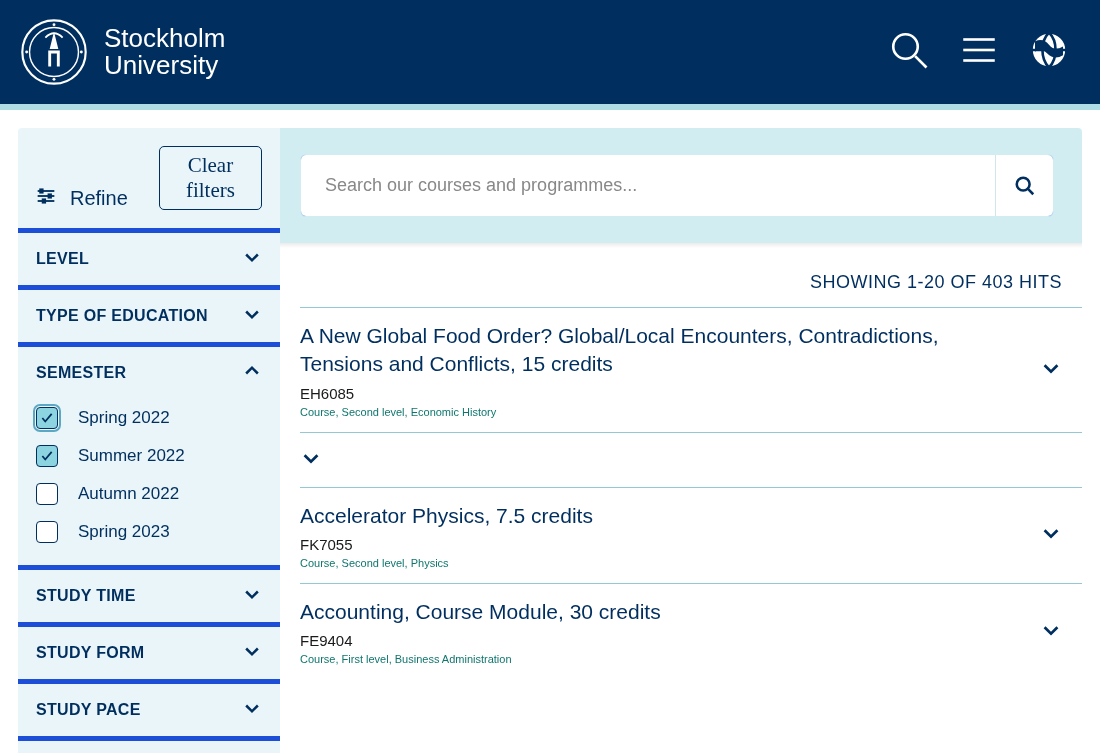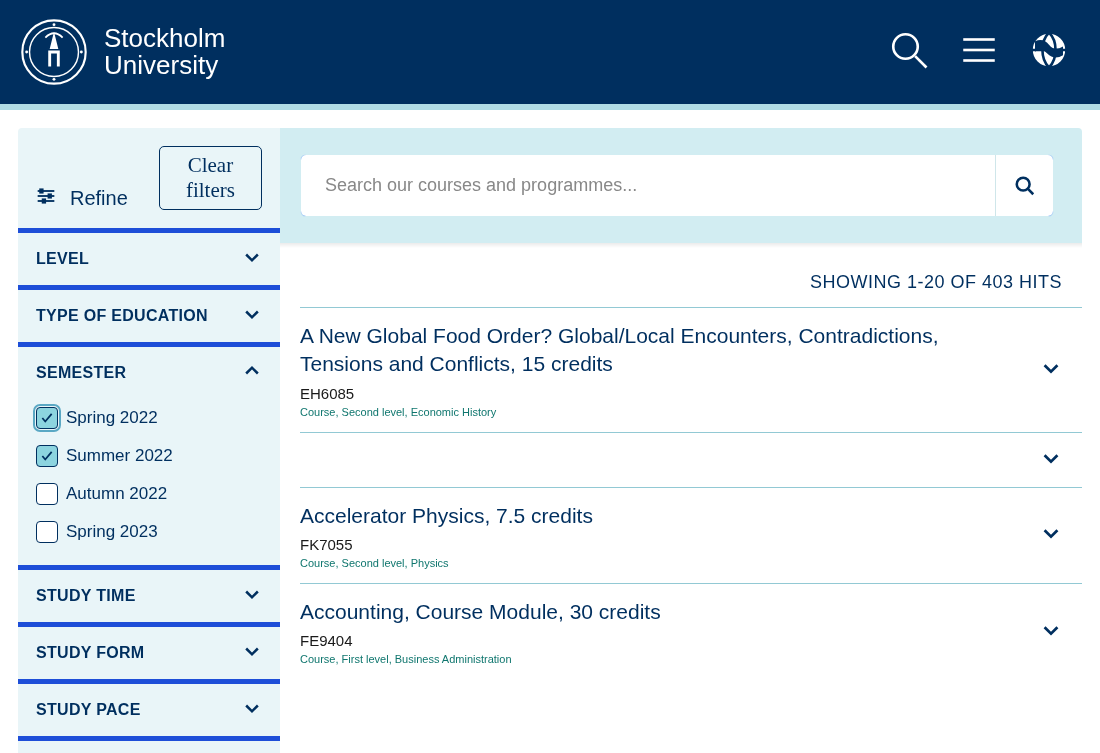--- a/index.html
+++ b/index.html
@@ -18,39 +18,39 @@
 .refine-row { display: flex; align-items: flex-end; justify-content: space-between; padding: 0 18px 18px 18px; gap: 31px; }
 .refine-left { display: flex; align-items: center; gap: 14px; }
 .refine-icon svg { width: 20px; height: 20px; }
 .refine-label { font-size: 20px; color: #002f5f; }
 .clear-btn { border: 1.5px solid #002f5f; background: transparent; color: #002f5f; padding: 6px 12px; border-radius: 5px; font-size: 21px; cursor: pointer; font-family: Liberation Serif, serif; }
 .filter-group { border-top: 5px solid #1d4ed8; }
 .filter-header { display: flex; align-items: center; justify-content: space-between; padding: 14px 18px; cursor: pointer; }
 .filter-title { font-size: 16px; font-weight: 600; letter-spacing: 0.3px; color: #002f5f; text-transform: uppercase; }
 .filter-chevron svg { width: 20px; height: 20px; }
 .filter-options { padding: 0 18px 14px 18px; }
-.option-row { display: flex; align-items: center; gap: 8px; padding: 8px 0; cursor: pointer; }
+.option-row { display: flex; align-items: center; gap: 20px; padding: 8px 0; cursor: pointer; }
 .checkbox { width: 22px; height: 22px; border: 1.5px solid #002f5f; border-radius: 4px; background: #fff; display: flex; align-items: center; justify-content: center; flex-shrink: 0; }
 .checkbox.checked { background: #8cd4df; }
 .checkbox.checked.focused { outline: 2px solid #5aa8c4; outline-offset: 1px; }
 .checkbox svg { width: 14px; height: 14px; display: none; }
 .checkbox.checked svg { display: block; }
 .option-label { font-size: 17px; color: #002f5f; }
 
 .main { flex: 1; }
 .search-panel { background: #d2edf2; padding: 26px 28px 26px 20px; border-top-right-radius: 4px; }
 .search-box { display: flex; background: #3b82f6; border-radius: 6px; overflow: hidden; border: 1px solid #d2edf2; }
 .search-input { flex: 1; border: none; outline: none; padding: 20px 24px; font-size: 18px; color: #333; }
 .search-input::placeholder { color: #888; }
 .search-btn { width: 58px; border: none; border-left: 1px solid #cfe6ea; background: #fff; cursor: pointer; display: flex; align-items: center; justify-content: center; }
 .search-btn svg { width: 22px; height: 22px; }
 .search-shadow { height: 5px; background: linear-gradient(to bottom, rgba(0,0,0,0.08), transparent); }
 
 .results-meta { text-align: right; padding: 24px 20px 14px 20px; font-size: 18px; letter-spacing: 0.5px; color: #002f5f; }
-.result-item { border-top: 1.5px solid #92c9d4; padding: 14px 20px 14px 0; margin-left: 20px; display: flex; justify-content: flex-end; align-items: center; gap: 20px; cursor: pointer; }
+.result-item { border-top: 1.5px solid #92c9d4; padding: 14px 20px 14px 0; margin-left: 20px; display: flex; justify-content: flex-start; align-items: center; gap: 20px; cursor: pointer; }
 .result-content { flex: 1; }
 .result-title { font-size: 21px; font-weight: 500; color: #002f5f; line-height: 1.35; margin-bottom: 6px; }
 .result-code { font-size: 15px; color: #1a1a1a; margin-bottom: 4px; }
 .result-meta-line { font-size: 11px; color: #0f766e; }
 .result-chevron svg { width: 22px; height: 22px; }
 </style>
 </head>
 <body>
 
 <div class="header">

